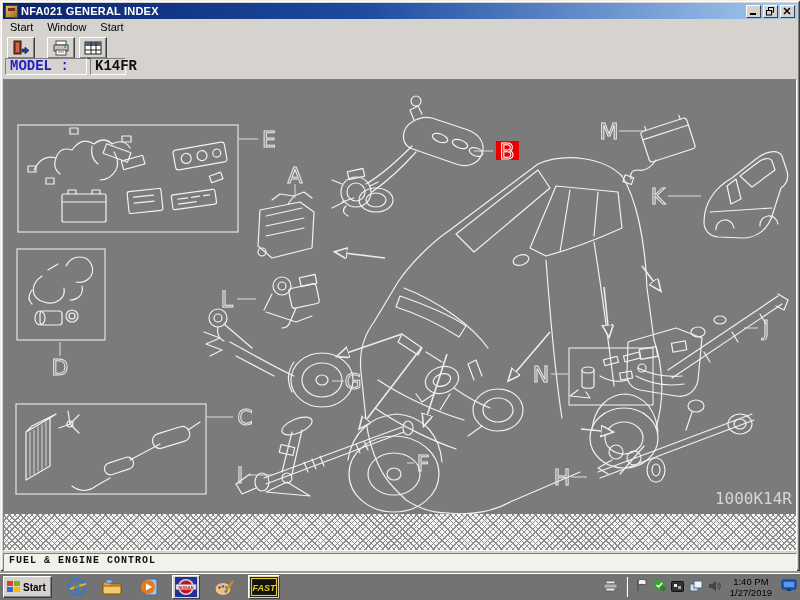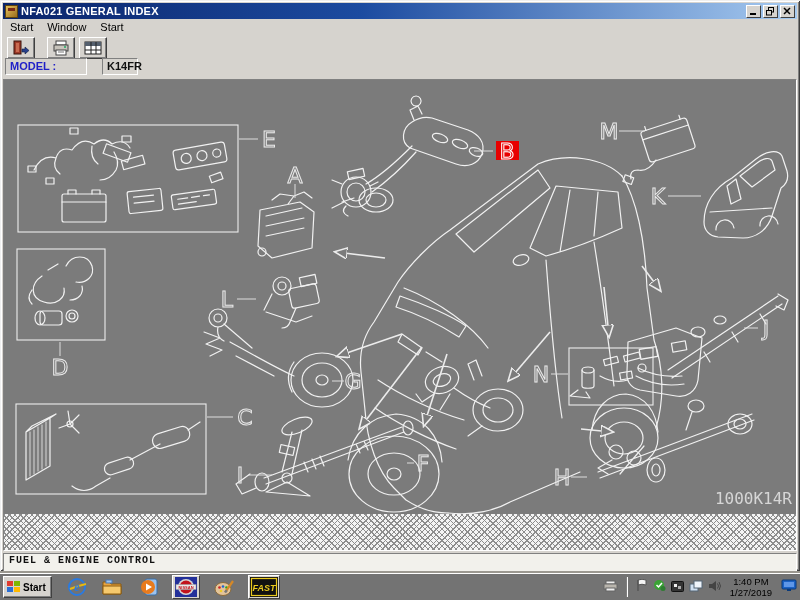--- a/index.html
+++ b/index.html
@@ -21,23 +21,23 @@
   .wbtn svg { display:block; }
 
   .menubar { position:absolute; left:3px; top:20px; right:3px; height:14px; display:flex; align-items:center; font-size:11px; color:#000; }
   .menu-item { padding:0 7px; }
 
   .toolbar { position:absolute; left:3px; top:35px; right:3px; height:26px; }
   .tbtn { position:absolute; top:2px; width:28px; height:22px; background:#d6d3ce; border:1px solid; border-color:#fff #404040 #404040 #fff;
           box-shadow:inset -1px -1px 0 #808080; display:flex; align-items:center; justify-content:center; }
 
   .modelbox { position:absolute; height:17px; background:#d6d3ce; border:1px solid; border-color:#808080 #fff #fff #808080;
-              font-family:Liberation Sans, sans-serif; font-size:11px; font-weight:bold; line-height:15px; padding:0 4px; }
+              font-family:Liberation Mono, monospace; font-size:14px; font-weight:bold; line-height:15px; padding:0 4px; }
   #model-label { left:5px; top:58px; width:82px; color:#2121c8; }
-  #model-value { left:102px; top:58px; width:36px; color:#111; }
+  #model-value { left:90px; top:58px; width:36px; color:#111; }
 
   .frame { position:absolute; left:3px; top:79px; width:794px; height:472px;
            border:1px solid; border-color:#808080 #fff #fff #808080; background:#7b7b7b; }
   .frame svg.diagram { position:absolute; left:0; top:0; }
   .hatch { position:absolute; left:0; bottom:0; width:100%; height:36px; background-color:#f4f4f4;
            background-image: repeating-linear-gradient(45deg, #8d8d8d 0 1px, transparent 1px 4px),
                              repeating-linear-gradient(135deg, #8d8d8d 0 1px, transparent 1px 4px); }
 
   .statusbar { position:absolute; left:3px; top:553px; width:794px; height:30px; background:#f2f1ec;
                border:1px solid; border-color:#808080 #fff #fff #808080;

